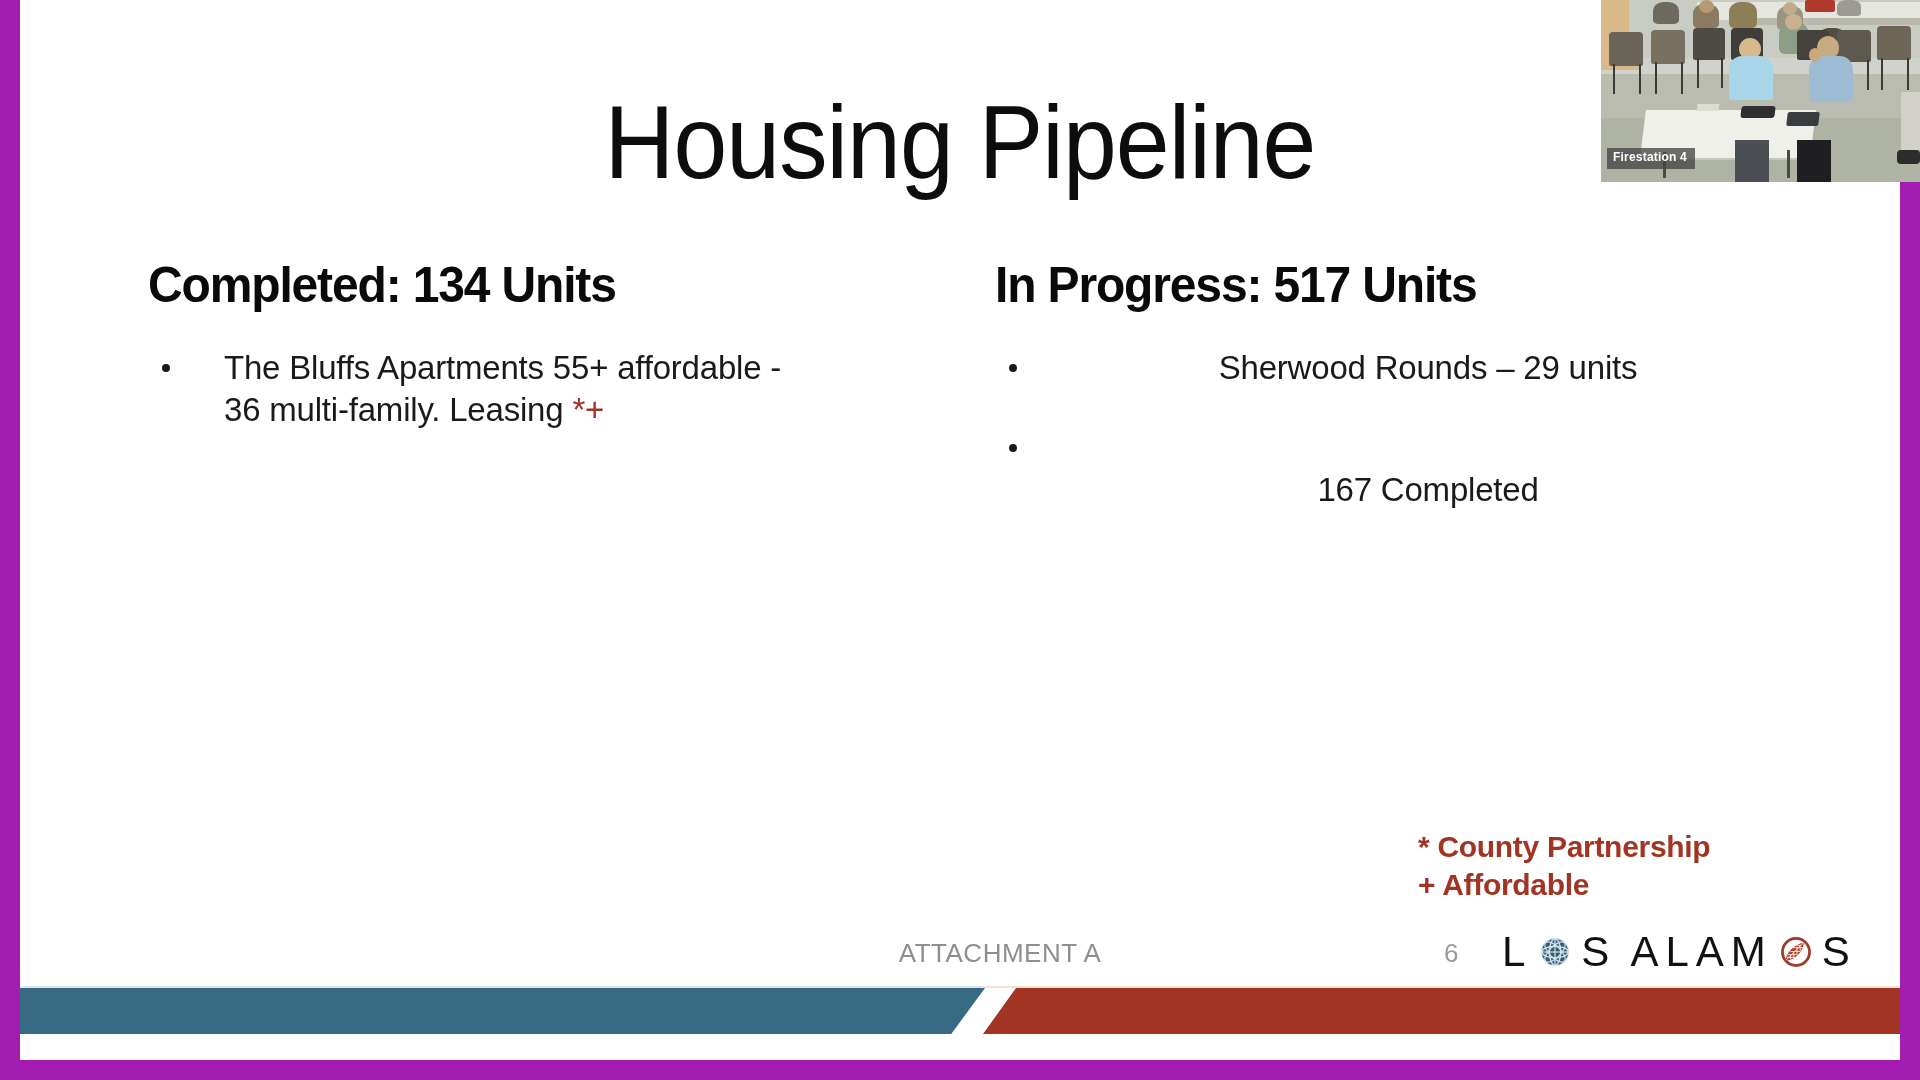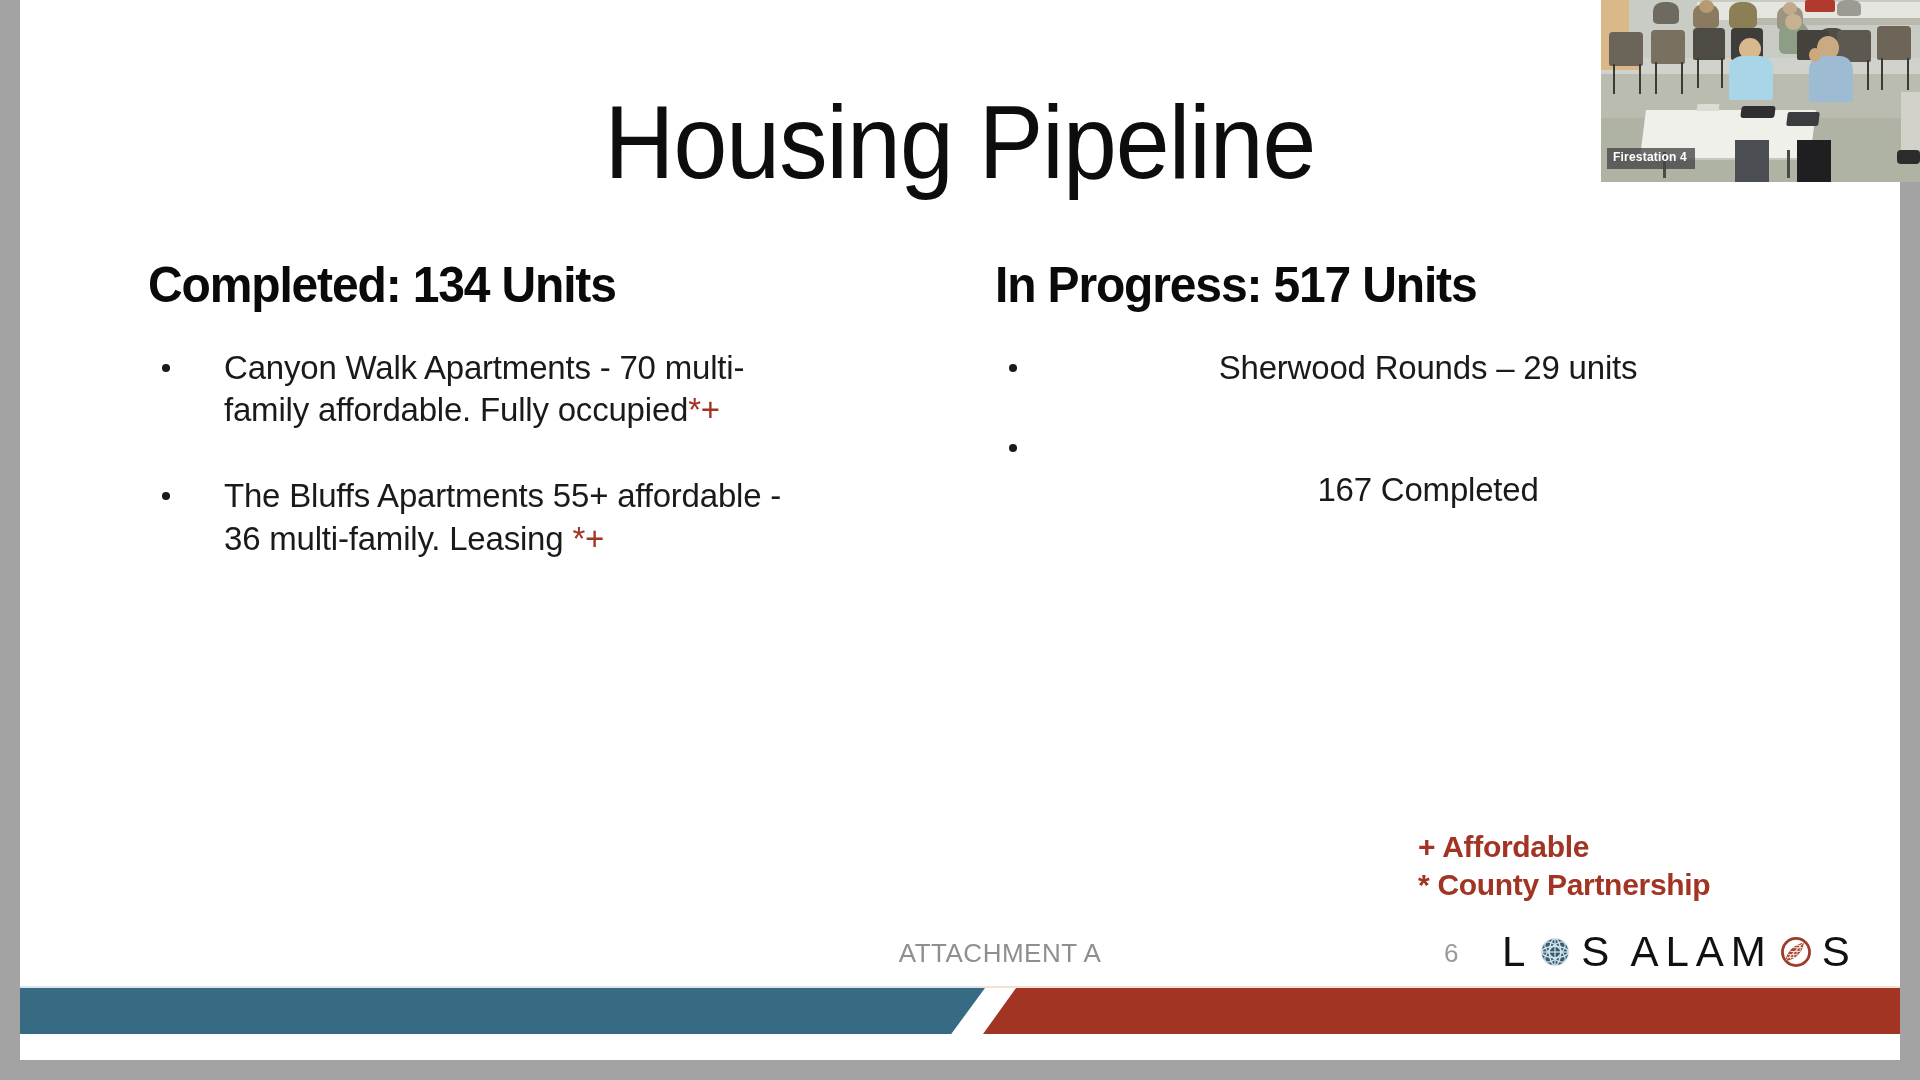--- a/index.html
+++ b/index.html
@@ -11,21 +11,21 @@
     overflow: hidden;
     background: #2b2b2b;
     font-family: "Liberation Sans", sans-serif;
   }
 
   
   #app {
     position: relative;
     width: 1920px;
     height: 1080px;
-    background: #a3a3a3;
+    background: #a21caf;
   }
 
   
   #slide {
     position: absolute;
     left: 20px;
     top: 0px;
     width: 1880px;
     height: 1060px;
     background: #ffffff;
@@ -256,25 +256,20 @@
 
   <div id="slide">
 
     <h1 id="slide-title">Housing Pipeline</h1>
 
     <div class="column" id="col-completed">
       <div class="col-heading">Completed: 134 Units</div>
 
       <ul class="bullets">
 
-        <li>
-          <span class="bullet-dot"></span>
-          <span>Canyon Walk Apartments - 70 multi-</span><br>
-          <span>family affordable. Fully occupied</span><span class="mark">*+</span>
-        </li>
 
         <li>
           <span class="bullet-dot"></span>
           <span>The Bluffs Apartments 55+ affordable -</span><br>
           <span>36 multi-family. Leasing </span><span class="mark">*+</span>
         </li>
 
       </ul>
     </div>
 
@@ -293,22 +288,22 @@
         <li>
           <span class="bullet-dot"></span>
           <br>
           <span>167 Completed</span>
         </li>
 
       </ul>
     </div>
 
     <div id="legend">
+      <div>* County Partnership</div>
       <div>+ Affordable</div>
-      <div>* County Partnership</div>
     </div>
 
     <div id="attachment">ATTACHMENT A</div>
     <div id="page-number">6</div>
 
     <div id="logo">
       <span class="wordpart">L</span>
 
       <span class="glyph-globe">
         <svg viewBox="0 0 48 48" width="42" height="42" aria-hidden="true">

